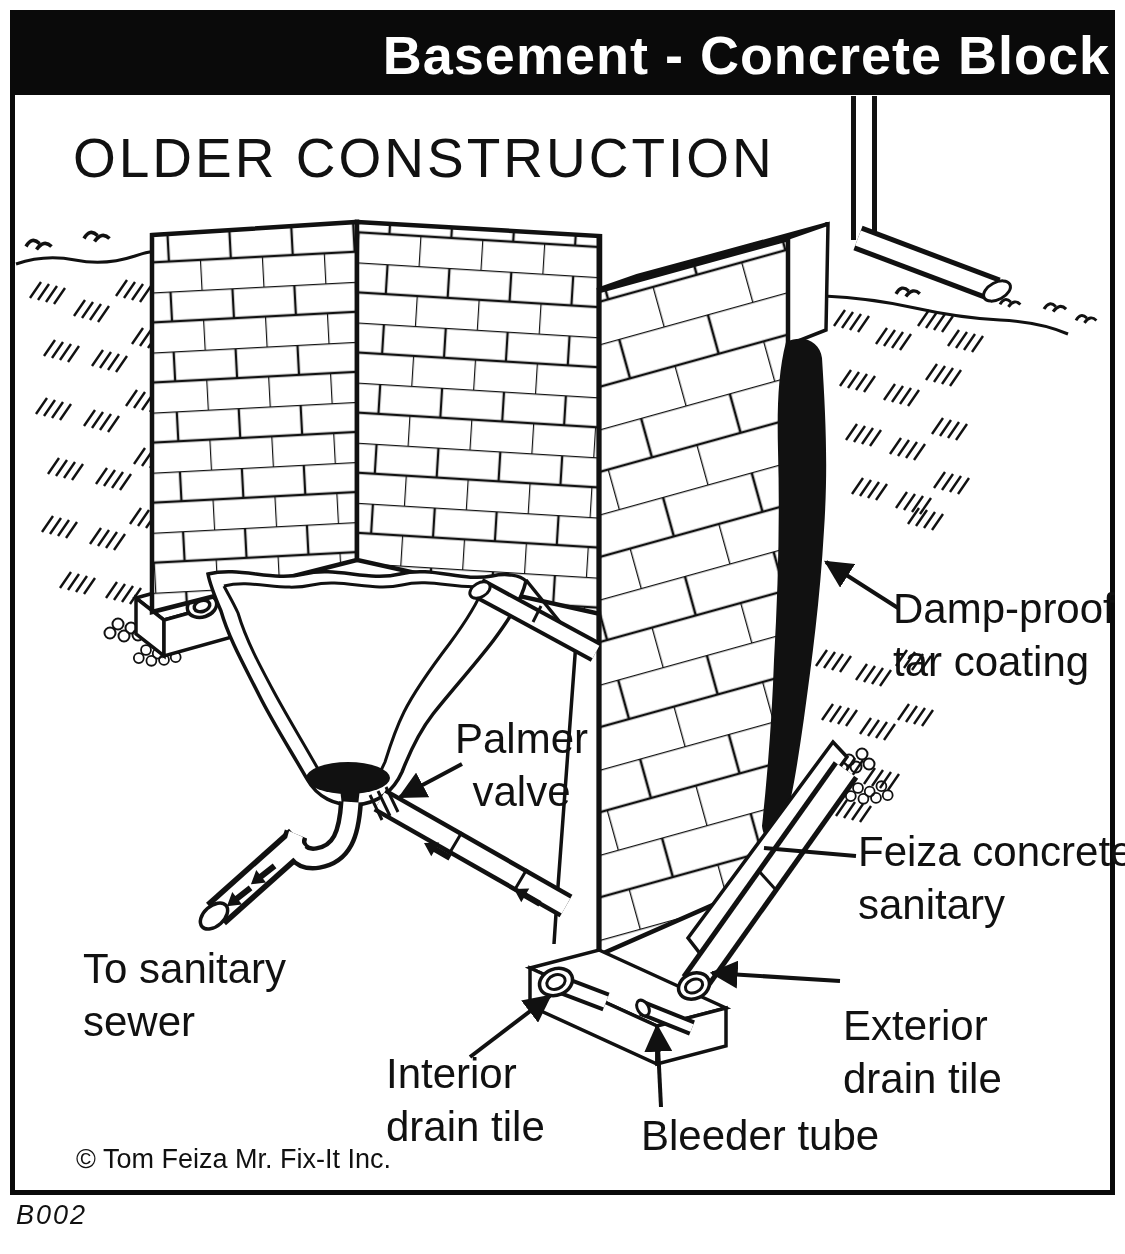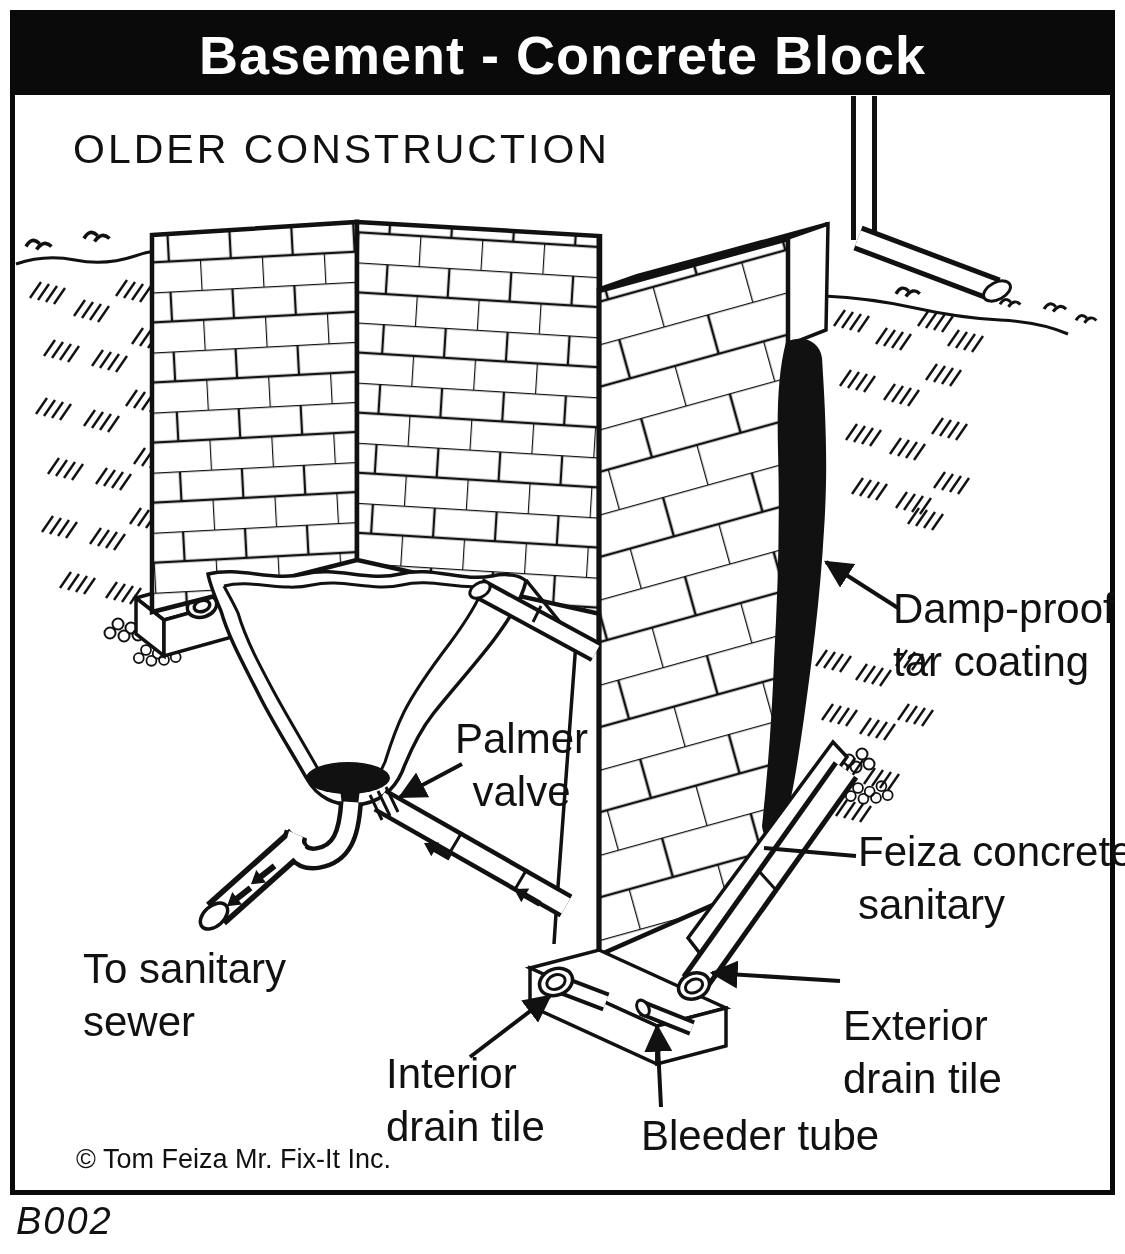--- a/index.html
+++ b/index.html
@@ -1,30 +1,30 @@
 <!DOCTYPE html>
 <html><head>
 <meta charset="utf-8">
 <style>
   html,body{margin:0;padding:0;background:#ffffff;}
   .page{position:relative;width:1125px;height:1254px;background:#fff;overflow:hidden;
         font-family:"Liberation Sans", sans-serif;color:#111;}
   .frame{position:absolute;left:10px;top:10px;width:1105px;height:1185px;
          border:5px solid #0a0a0a;box-sizing:border-box;background:#fff;}
   .titlebar{position:absolute;left:0;top:0;width:100%;height:80px;background:#0a0a0a;
-            display:flex;align-items:center;justify-content:center;}
+            display:flex;align-items:center;justify-content:flex-end;}
   .title{color:#fff;font-size:54px;font-weight:bold;letter-spacing:1px;
          font-family:"Liberation Sans", sans-serif;}
   svg.art{position:absolute;left:0;top:0;width:1125px;height:1254px;}
-  .subtitle{position:absolute;left:73px;top:126px;font-size:41px;letter-spacing:3px;}
+  .subtitle{position:absolute;left:73px;top:126px;font-size:55px;letter-spacing:3px;}
   .lbl{position:absolute;font-size:42px;line-height:1.26;white-space:nowrap;}
   .lbl span{display:block;}
   .lbl.center{text-align:center;}
   .copyright{position:absolute;left:28px;top:1144px;font-size:27px;margin-left:48px;}
-  .figid{position:absolute;left:16px;top:1200px;font-size:38px;font-style:italic;letter-spacing:2px;}
+  .figid{position:absolute;left:16px;top:1200px;font-size:27px;font-style:italic;letter-spacing:2px;}
 </style>
 </head>
 <body>
 
 <div class="page">
 
   <div class="frame">
     <div class="titlebar">
       <span class="title">Basement - Concrete Block</span>
     </div>

